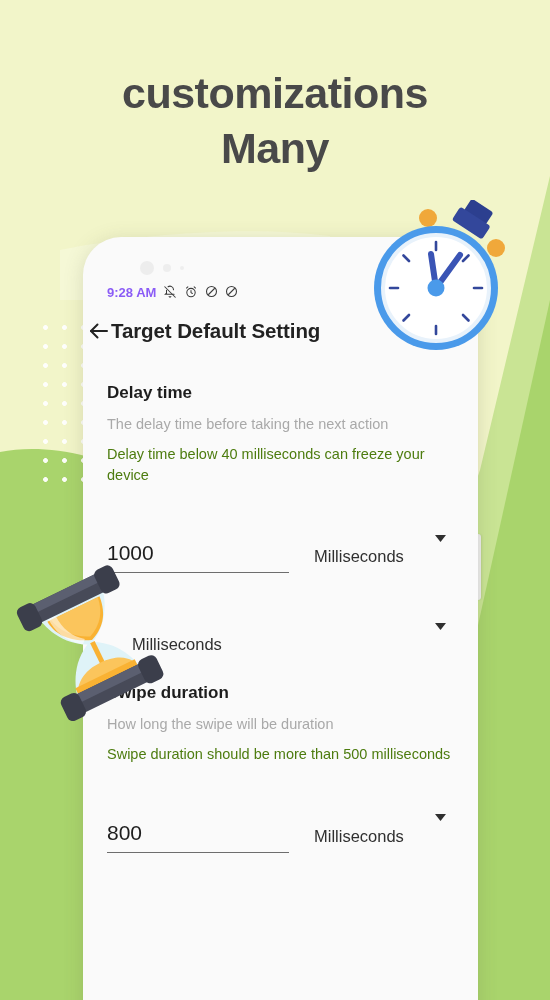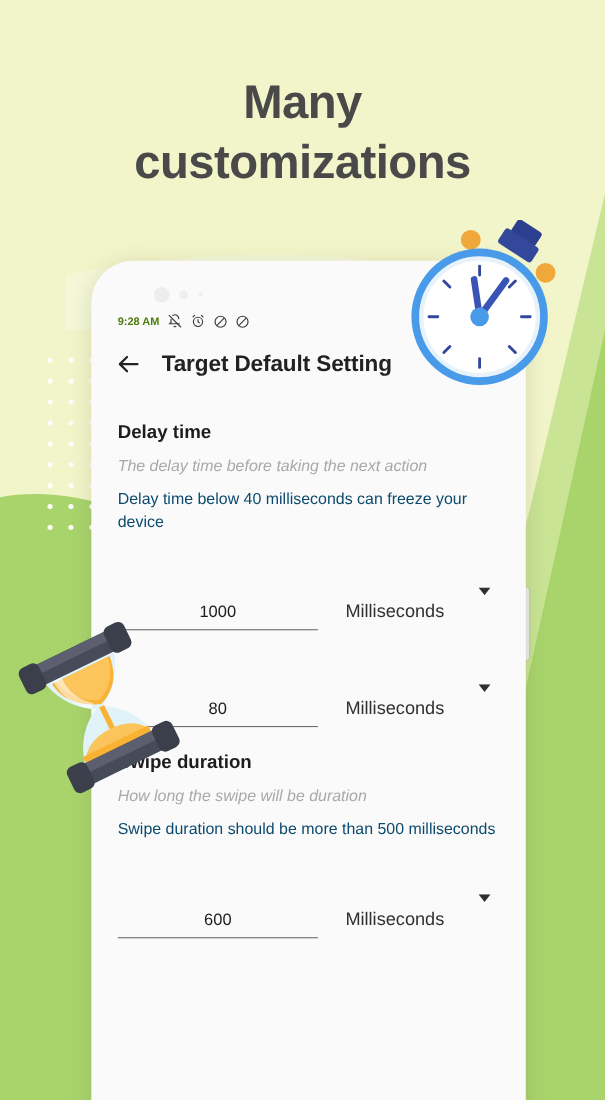--- a/index.html
+++ b/index.html
@@ -60,57 +60,57 @@
   }
   .sensor{ border-radius:50%; background:#eeeeee; }
   .sensor.cam { width:14px; height:14px; background:#ededed; }
   .sensor.s1  { width:8px;  height:8px; }
   .sensor.s2  { width:4px;  height:4px; }
   .sensor.r   { width:13px; height:13px; margin-left:215px; }
 
   
   .statusbar{
     position:absolute; top:48px; left:24px;
-    display:flex; align-items:center; gap:7px;
-    color:#4d7c0f; font-size:10px; font-weight:bold;
+    display:flex; gap:7px;
+    color:#8b5cf6; font-size:13px; font-weight:bold;
   }
   .statusbar .sicon{ display:inline-flex; }
 
   
   .appbar{
-    position:absolute; top:82px; left:22px; right:20px;
-    display:flex; align-items:center; gap:18px;
+    position:absolute; top:82px; left:4px; right:20px;
+    display:flex; align-items:center; 
   }
   .back-arrow{ width:24px; height:24px; flex:none; }
   .appbar-title{
     font-size:20.5px; font-weight:bold; color:#222222;
     letter-spacing:-0.1px;
   }
 
   
   .content{ position:absolute; top:124px; left:24px; right:18px; }
   .section{ margin-bottom:2px; }
   .sec-title{
     font-size:17px; font-weight:bold; color:#1d1d1d;
     margin-top:22px;
   }
   .sec-desc{
-    font-size:14.5px; color:#a9a9a9; margin-top:12px; line-height:1.25;font-style:italic;
+    font-size:14.5px; color:#a9a9a9; margin-top:12px; line-height:1.25;
   }
   .sec-warn{
-    font-size:14.5px; color:#0c4a6e; margin-top:11px; line-height:1.42;
+    font-size:14.5px; color:#4d7c0f; margin-top:11px; line-height:1.42;
   }
   .field-row{
     display:flex; align-items:flex-end; margin-top:22px;
   }
   .num-field{
     width:182px;
     border-bottom:1.4px solid #6d6d6d;
-    text-align:center;
-    font-size:15px; color:#1d1d1d;
+    text-align:left;
+    font-size:21px; color:#1d1d1d;
     padding-bottom:7px;
   }
   .unit-wrap{
     display:flex; align-items:center;
     margin-left:25px; padding-bottom:7px;
     flex:1;
   }
   .unit-label{ font-size:16.5px; color:#303030;margin-top:40px; }
   .caret{ margin-left:auto; margin-right:14px; }
 
@@ -137,22 +137,22 @@
     <path d="M550,176 L550,1000 L300,1000 L480,470 Z" fill="#c9e494"></path>
 
     <path d="M550,300 L550,1000 L395,1000 Z" fill="#a9d46c"></path>
 
     <path d="M60,250 C60,250 200,220 330,236 L330,300 L60,300 Z" fill="#f7f9e0" opacity="0.55"></path>
   </svg>
 </div>
 <div class="dot-grid"></div>
 
 <div class="headline">
+  <div>customizations</div>
   <div>Many</div>
-  <div>customizations</div>
 </div>
 
 <div class="phone-side-btn"></div>
 
 <div class="phone">
 
   <div class="sensors">
     <div class="sensor cam"></div>
     <div class="sensor s1"></div>
     <div class="sensor s2"></div>
@@ -217,38 +217,37 @@
             <svg width="11" height="7" viewBox="0 0 11 7">
                 <polygon points="0,0 11,0 5.5,7" fill="#2f2f2f"></polygon>
               </svg>
           </span>
         </div>
       </div>
     </div>
 
     <div class="section">
       <div class="field-row">
-        <div class="num-field">80</div>
         <div class="unit-wrap">
           <span class="unit-label">Milliseconds</span>
           <span class="caret">
             <svg width="11" height="7" viewBox="0 0 11 7">
                 <polygon points="0,0 11,0 5.5,7" fill="#2f2f2f"></polygon>
               </svg>
           </span>
         </div>
       </div>
     </div>
 
     <div class="section">
       <div class="sec-title">Swipe duration</div>
       <div class="sec-desc">How long the swipe will be duration</div>
       <div class="sec-warn">Swipe duration should be more than 500 milliseconds</div>
       <div class="field-row">
-        <div class="num-field">600</div>
+        <div class="num-field">800</div>
         <div class="unit-wrap">
           <span class="unit-label">Milliseconds</span>
           <span class="caret">
             <svg width="11" height="7" viewBox="0 0 11 7">
                 <polygon points="0,0 11,0 5.5,7" fill="#2f2f2f"></polygon>
               </svg>
           </span>
         </div>
       </div>
     </div>

